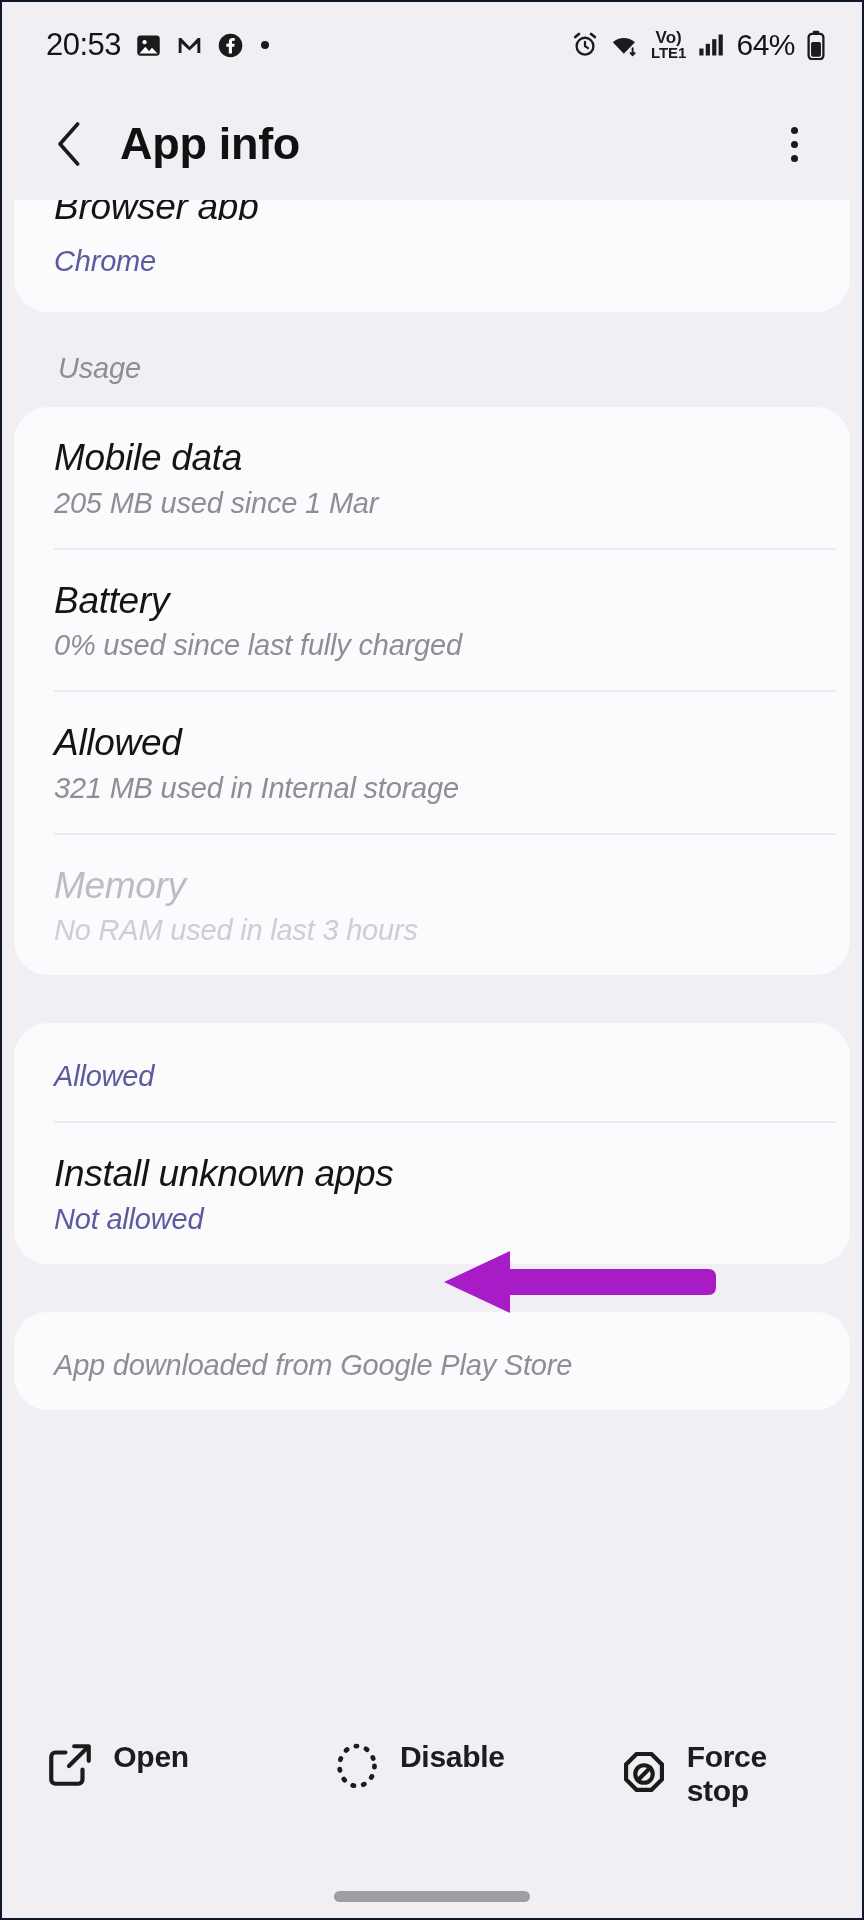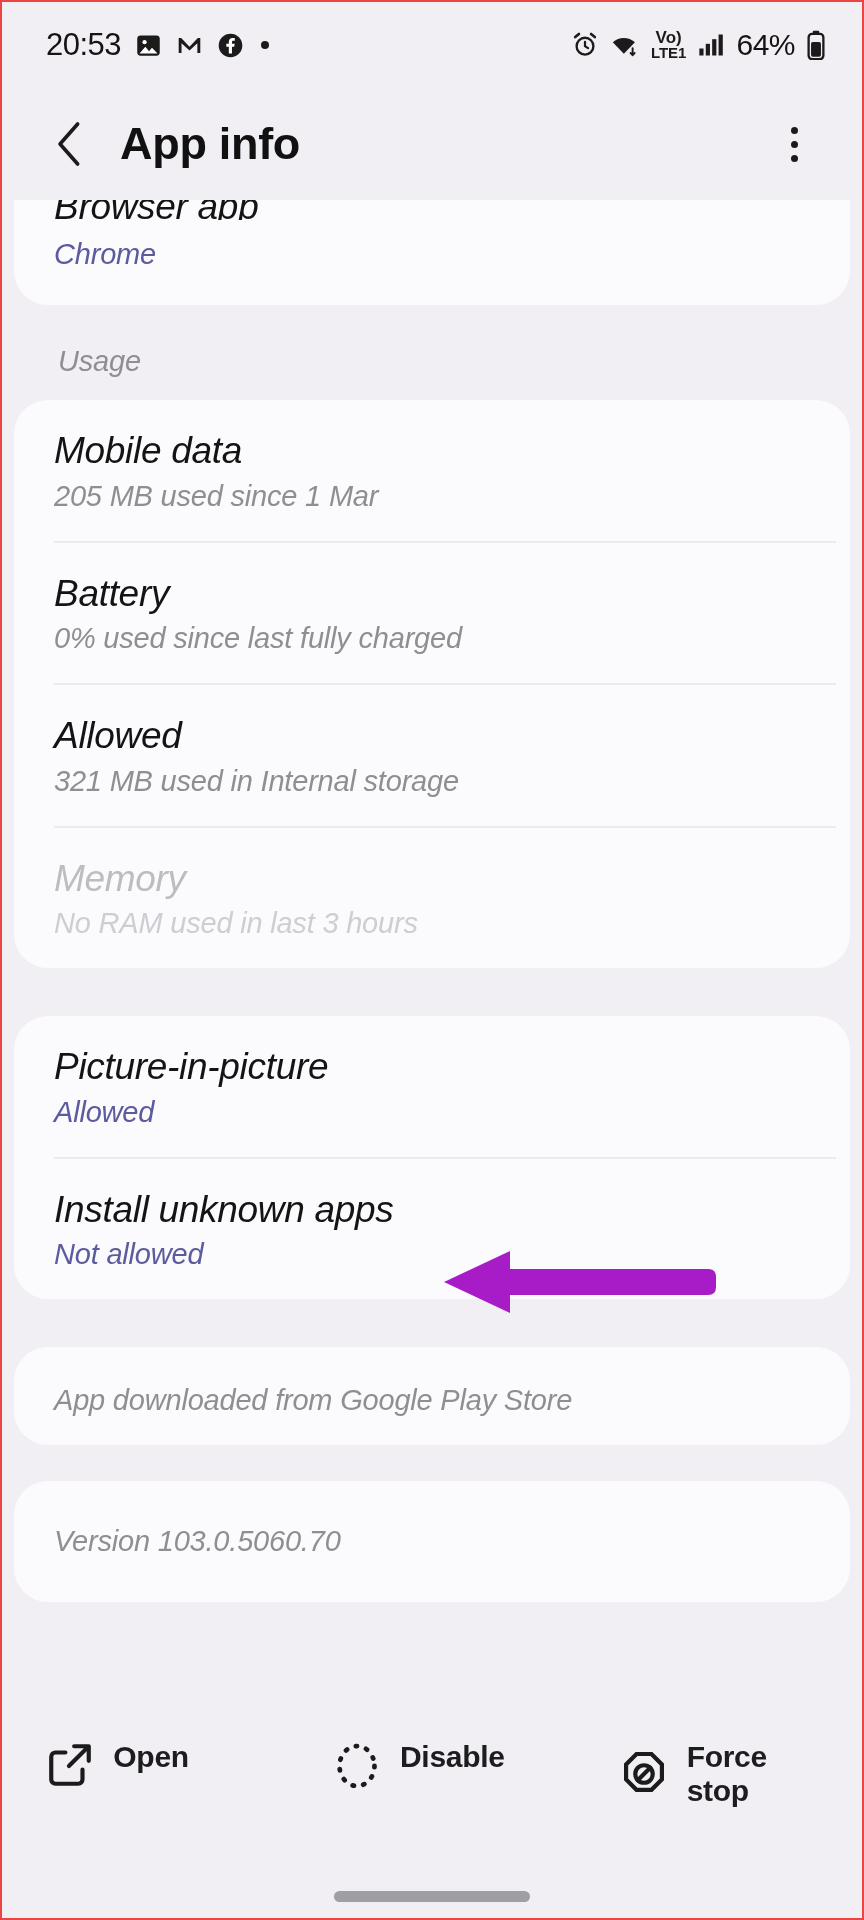--- a/index.html
+++ b/index.html
@@ -6,21 +6,21 @@
   html, body {
     width:864px; height:1920px;
     background:#f1eff4;
     font-family:"Liberation Sans", sans-serif;
     overflow:hidden;
   }
   .phone {
     position:relative;
     width:864px; height:1920px;
     background:#f1eff4;
-    border:2px solid #ef4444;
+    border:2px solid #0f172a;
     overflow:hidden;
   }
 
   
   .statusbar {
     height:86px;
     display:flex; align-items:center;
     padding:0 36px 0 44px;
     font-size:30px; color:#1b1b1b;
   }
@@ -184,21 +184,21 @@
       <span class="dot3"></span>
       <span class="dot3"></span>
     </div>
   </div>
 
   <div class="content">
 
     <div class="card card-partial clipped">
       <div class="row" style="padding-top:4px;padding-bottom:34px;">
         <div class="hidden-title" style="margin-left:-40px;">Browser app</div>
-        <div class="sub link" style="margin-top:16px;">Chrome</div>
+        <div class="sub link" style="margin-top:23px;">Chrome</div>
       </div>
     </div>
 
     <div class="section-label">Usage</div>
 
     <div class="card">
       <div class="row">
         <div class="title">Mobile data</div>
         <div class="sub">205 MB used since 1 Mar</div>
       </div>
@@ -216,45 +216,39 @@
       <div class="row dim">
         <div class="title">Memory</div>
         <div class="sub">No RAM used in last 3 hours</div>
       </div>
     </div>
 
     <div class="gap"></div>
 
     <div class="card">
       <div class="row">
-        <div class="title">Picture-in-picture</div>
         <div class="sub link">Allowed</div>
       </div>
       <div class="divider"></div>
       <div class="row">
         <div class="title">Install unknown apps</div>
         <div class="sub link">Not allowed</div>
       </div>
     </div>
 
     <div class="gap"></div>
 
     <div class="card">
       <div class="row">
         <div class="sub">App downloaded from Google Play Store</div>
       </div>
     </div>
 
     <div class="gap-sm"></div>
 
-    <div class="card">
-      <div class="row" style="padding-top:44px;padding-bottom:44px;">
-        <div class="sub" style="margin-top:0;">Version 103.0.5060.70</div>
-      </div>
-    </div>
 
   </div>
 
   <div class="anno-arrow">
     <svg width="280" height="70" viewBox="0 0 280 70">
       <path d="M4 35 L70 4 L70 22 L268 22 Q276 22 276 30 L276 40 Q276 48 268 48 L70 48 L70 66 Z" fill="#a81cc8"></path>
     </svg>
   </div>
 
   <div class="bottombar">

